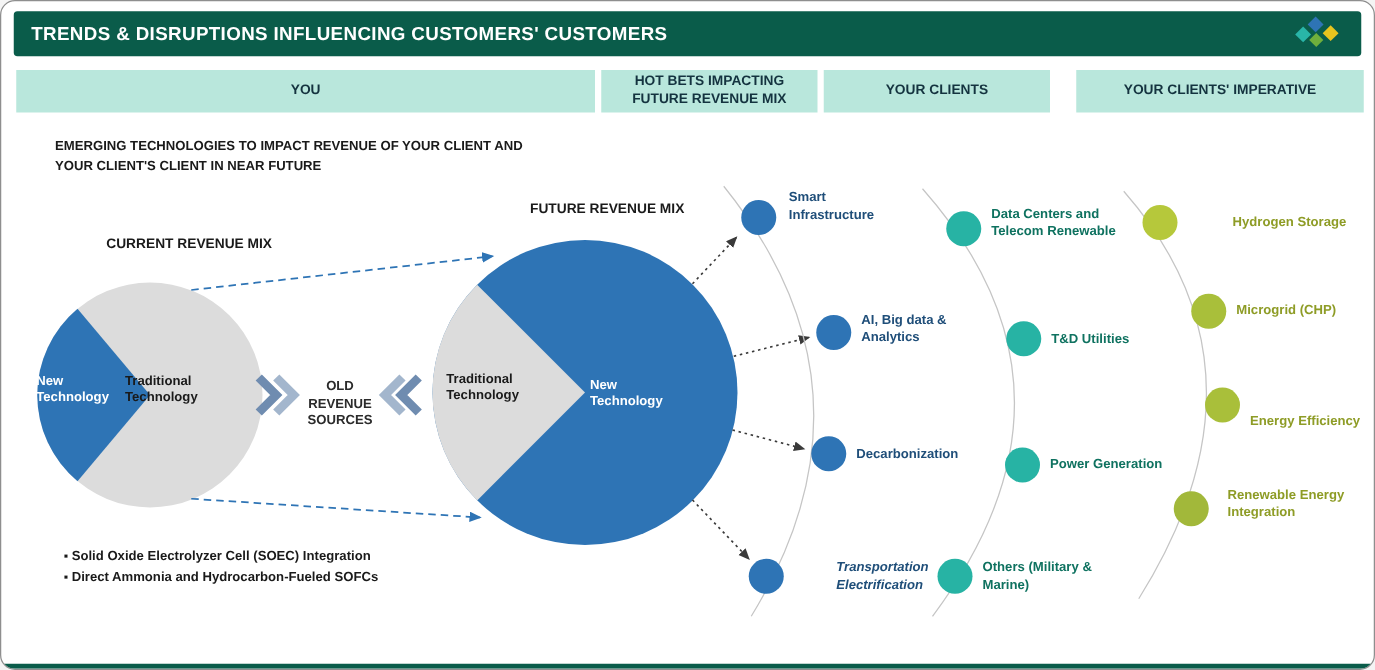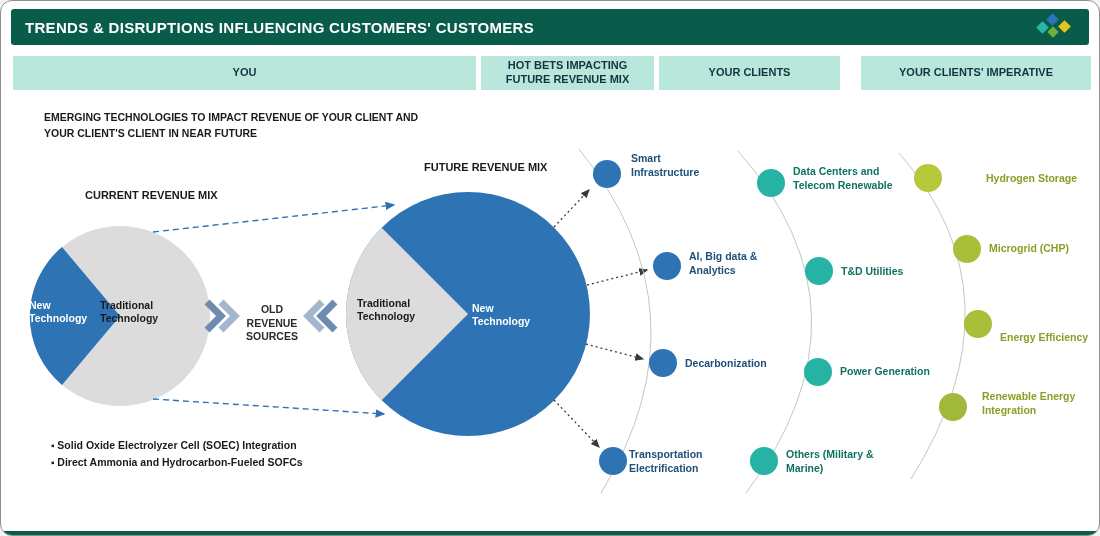--- a/index.html
+++ b/index.html
@@ -38,21 +38,21 @@
   .bullets{position:absolute;left:50px;top:436px;font-size:10.5px;font-weight:600;color:#1a1a1a;}
   .bullet-item{line-height:1.6;}
   .bullet-item::before{content:"▪  ";font-size:10px;}
   .node-label{position:absolute;font-size:10.5px;font-weight:bold;line-height:1.3;}
   .hb-label{color:#1f4e79;}
   .cl-label{color:#0f7260;}
   .imp-label{color:#8e9c26;}
   .hb-1{left:630px;top:151px;width:84px;}
   .hb-2{left:688px;top:249px;width:84px;}
   .hb-3{left:684px;top:356px;width:112px;}
-  .hb-4{left:628px;top:447px;width:94px;}
+  .hb-4{left:668px;top:447px;width:94px;font-style:italic;}
   .cl-1{left:792px;top:164px;width:112px;}
   .cl-2{left:840px;top:264px;width:92px;}
   .cl-3{left:839px;top:364px;width:112px;}
   .cl-4{left:785px;top:447px;width:108px;}
   .imp-1{left:949px;top:171px;width:122px;padding-left:36px;}
   .imp-2{left:988px;top:241px;width:110px;}
   .imp-3{left:999px;top:304px;width:100px;margin-top:26px;}
   .imp-4{left:981px;top:389px;width:102px;}
   .footer-line{position:absolute;left:0;right:0;bottom:0;height:4px;background:#0a5c4a;}
   svg.layer{position:absolute;left:0;top:0;pointer-events:none;}

